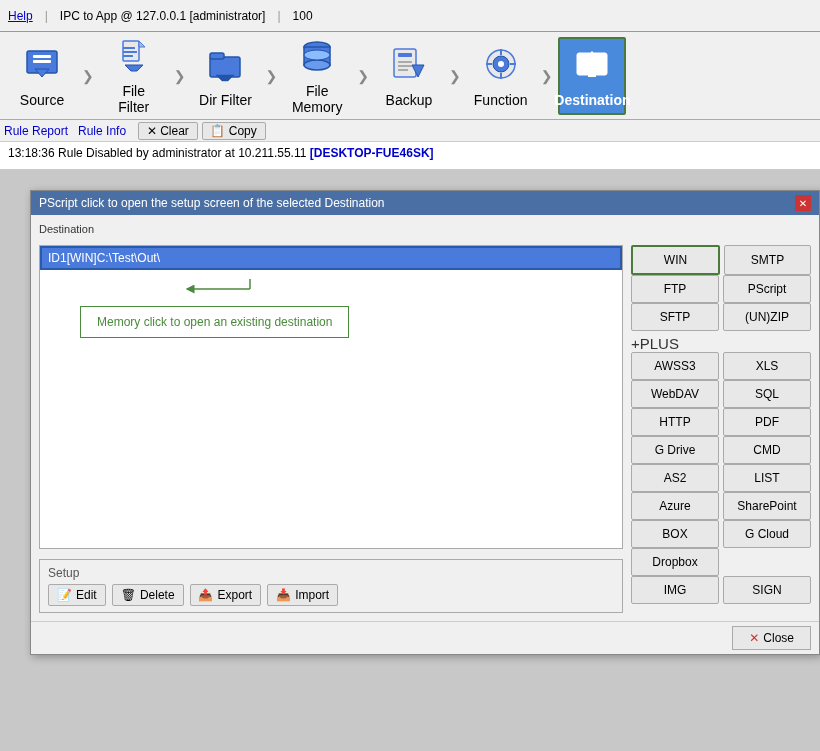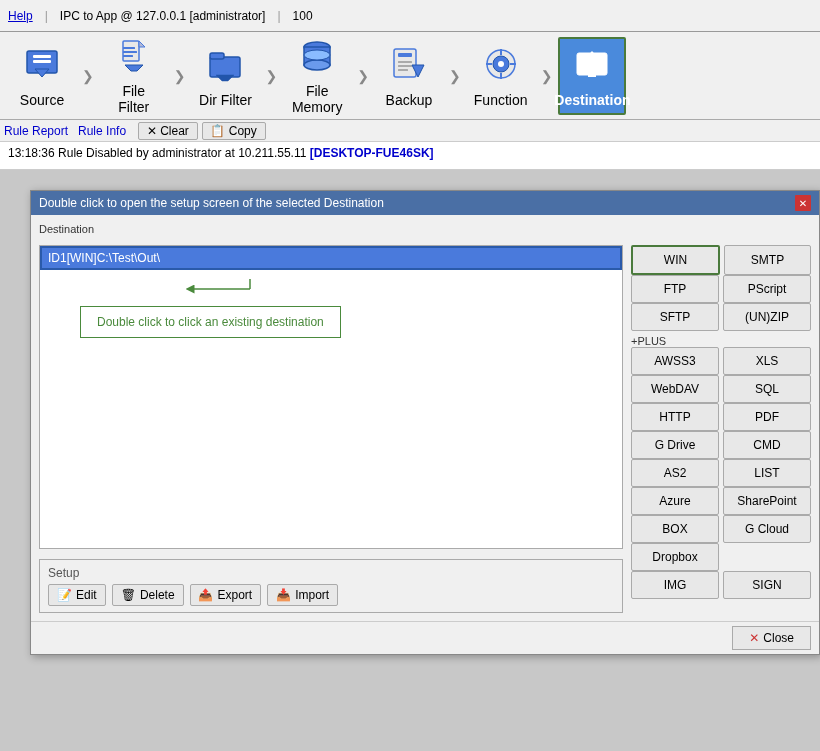--- a/index.html
+++ b/index.html
@@ -197,21 +197,21 @@
       background: #e8e8e8;
       cursor: pointer;
       font-size: 12px;
       text-align: center;
       border-radius: 2px;
     }
     .dest-btn.active {
       background: #e8e8e8;
       border: 2px solid #4a7a3c;
     }
-    .plus-label { font-size: 11px; color: #333; margin-top: 4px; }
+    .plus-label { font-size: 15px; color: #333; margin-top: 4px; }
 
     
     .setup-area {
       border: 1px solid #aaa;
       padding: 6px 8px;
       margin-top: 4px;
     }
     .setup-label { font-size: 12px; color: #555; margin-bottom: 4px; }
     .setup-btns {
       display: flex;
@@ -382,21 +382,21 @@
 
   <div class="log-area">
     <span>13:18:36 Rule Disabled by administrator at 10.211.55.11 </span><span class="highlight">[DESKTOP-FUE46SK]</span>
   </div>
 
   <div class="main-content" style="flex:1; position:relative; min-height:500px;">
     <div class="modal-overlay">
       <div class="modal">
 
         <div class="modal-header">
-          <span>Double click to open the setup screen of the selected Destination</span>
+          <span>PScript click to open the setup screen of the selected Destination</span>
           <button class="modal-close-btn">✕</button>
         </div>
 
         <div class="modal-body">
           <div class="modal-body-label">Destination</div>
 
           <div class="modal-main-row">
 
             <div class="left-panel">
               <div class="dest-list-area">
@@ -409,21 +409,21 @@
                     <defs>
                       <marker id="arr" markerWidth="6" markerHeight="6" refX="3" refY="3" orient="auto">
                         <polygon points="0 0, 6 3, 0 6" fill="#4a8a3c"></polygon>
                       </marker>
                     </defs>
                     <line x1="70" y1="15" x2="10" y2="15" stroke="#4a8a3c" stroke-width="1.5" marker-end="url(#arr)"></line>
                     <line x1="70" y1="5" x2="70" y2="15" stroke="#4a8a3c" stroke-width="1.5"></line>
                   </svg>
                 </div>
                 <div class="hint-box">
-                  <span>Double click to click an existing destination</span>
+                  <span>Memory click to open an existing destination</span>
                 </div>
               </div>
 
               <div class="setup-area">
                 <div class="setup-label">Setup</div>
                 <div class="setup-btns">
                   <button class="setup-btn">
                     <span>📝</span>
                     <span>Edit</span>
                   </button>

